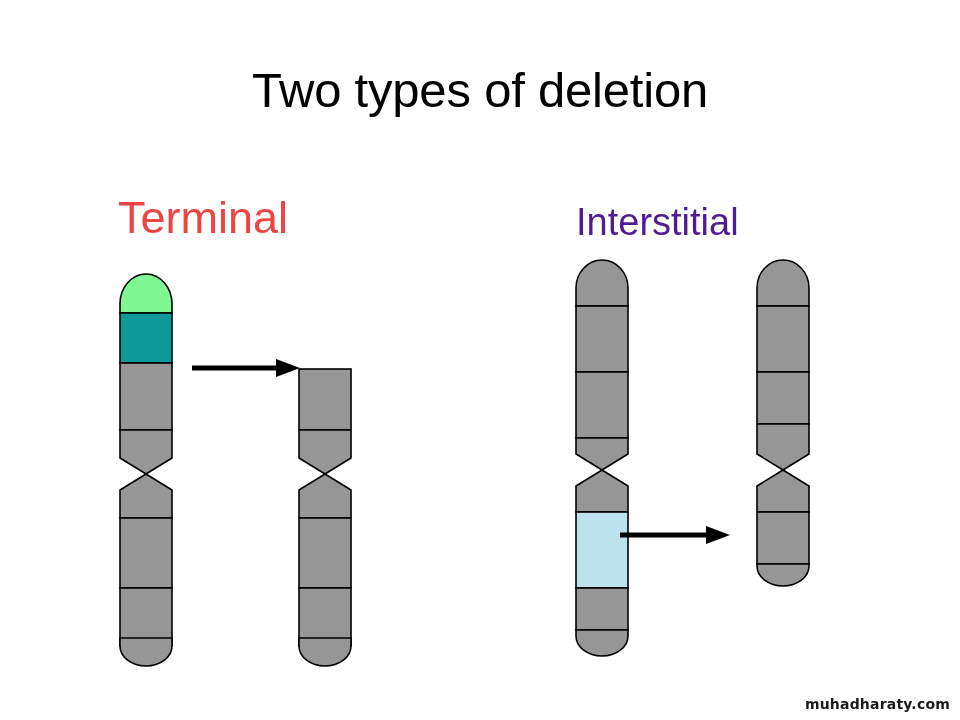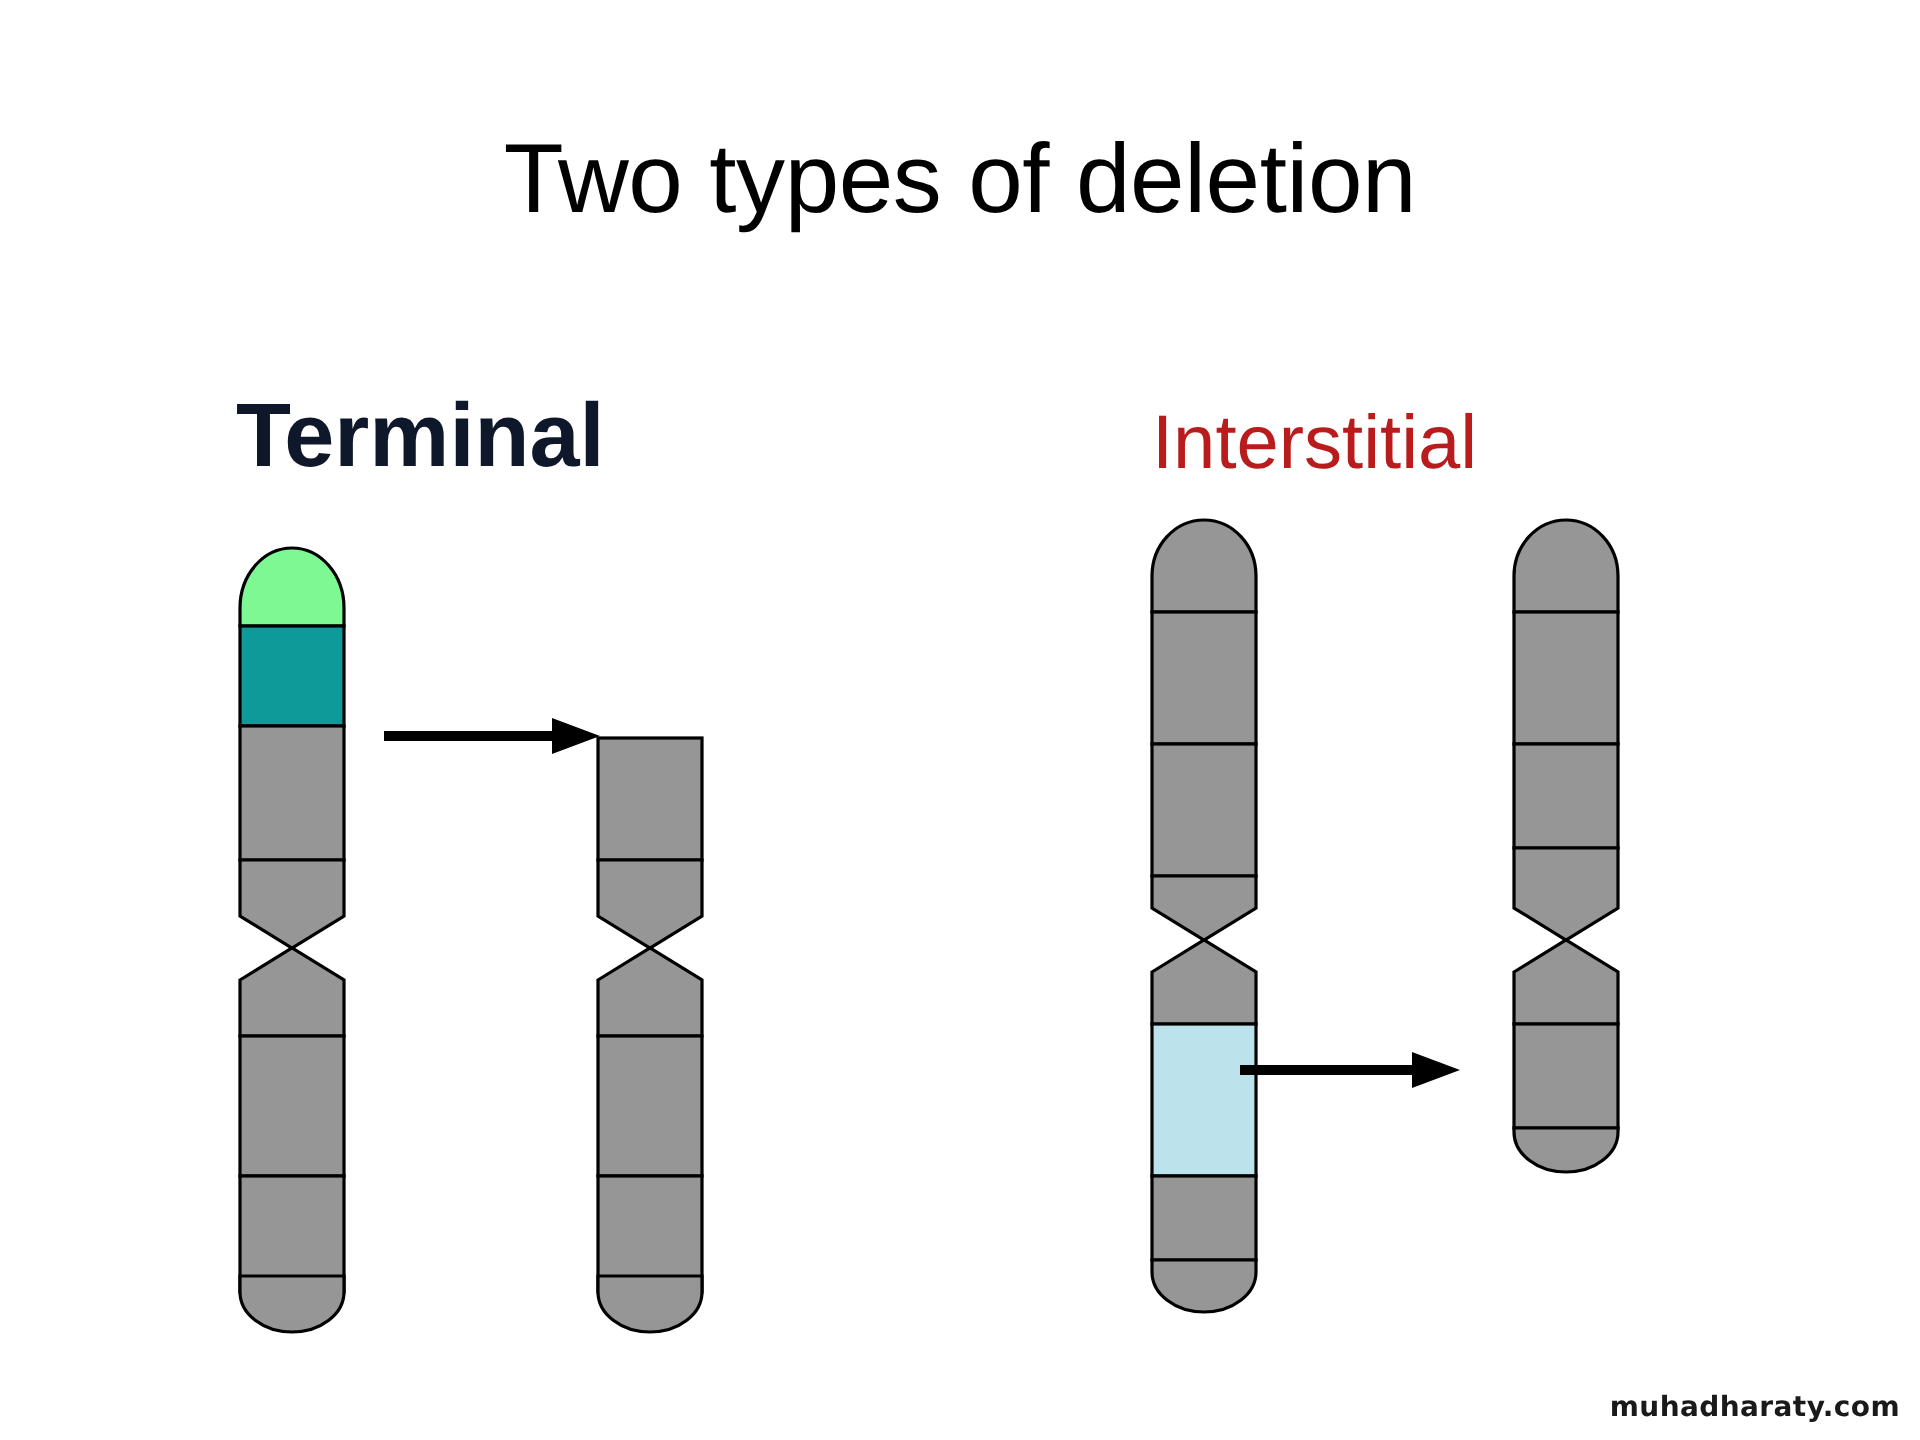--- a/index.html
+++ b/index.html
@@ -32,31 +32,30 @@
     color: #000000;
     font-weight: normal;
     letter-spacing: -0.2px;
   }
   .label-terminal {
     position: absolute;
     left: 118px;
     top: 192px;
     font-size: 45px;
     line-height: 52px;
-    color: #0f172a;
+    color: #ef4444;
     white-space: nowrap;
-    font-weight: bold;
   }
   .label-interstitial {
     position: absolute;
     left: 576px;
     top: 200px;
     font-size: 38px;
     line-height: 44px;
-    color: #b91c1c;
+    color: #4c1d95;
     white-space: nowrap;
   }
   .watermark {
     position: absolute;
     right: 10px;
     bottom: 8px;
     font-size: 14px;
     font-weight: bold;
     color: #1a1a1a;
     letter-spacing: 0.2px;

